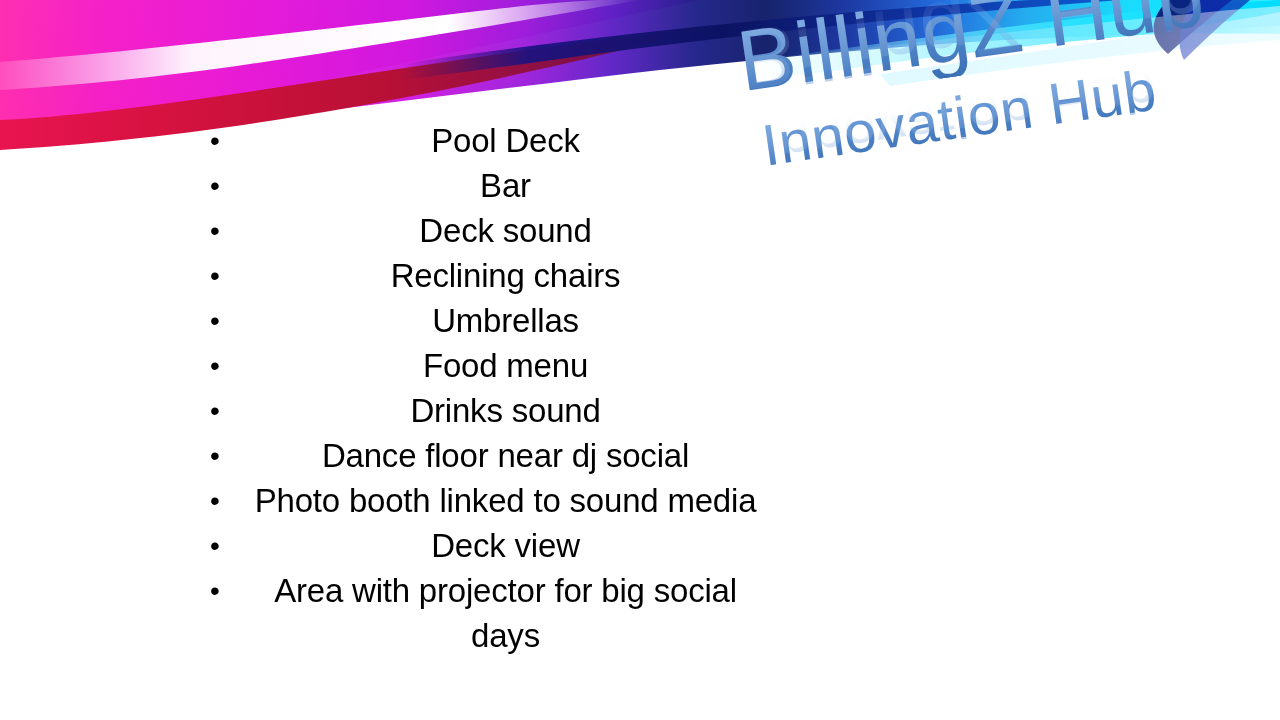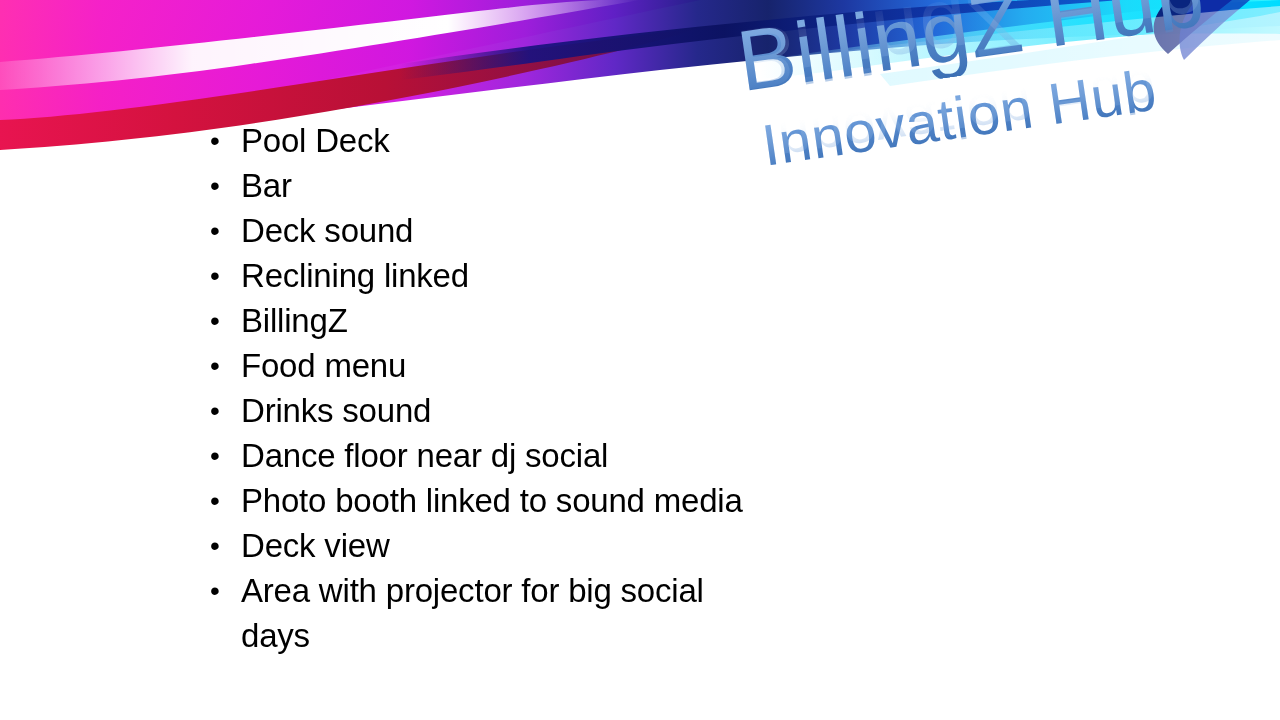--- a/index.html
+++ b/index.html
@@ -112,20 +112,21 @@
   .bullet-marker {
     flex: 0 0 auto;
     width: 31px;
     text-align: left;
     font-size: 28px;
     line-height: 45px;
   }
 
   .bullet-label {
     flex: 1 1 auto;
+    text-align: center;
   }
 </style>
 </head>
 <body>
 
 <div id="slide">
 
   <svg id="wave-band" viewBox="0 0 1280 200" preserveAspectRatio="none" aria-hidden="true">
     <defs>
 
@@ -233,26 +234,26 @@
       <span class="bullet-label">Bar</span>
     </div>
 
     <div class="bullet-row">
       <span class="bullet-marker">•</span>
       <span class="bullet-label">Deck sound</span>
     </div>
 
     <div class="bullet-row">
       <span class="bullet-marker">•</span>
-      <span class="bullet-label">Reclining linked</span>
-    </div>
-
-    <div class="bullet-row">
-      <span class="bullet-marker">•</span>
-      <span class="bullet-label">BillingZ</span>
+      <span class="bullet-label">Reclining chairs</span>
+    </div>
+
+    <div class="bullet-row">
+      <span class="bullet-marker">•</span>
+      <span class="bullet-label">Umbrellas</span>
     </div>
 
     <div class="bullet-row">
       <span class="bullet-marker">•</span>
       <span class="bullet-label">Food menu</span>
     </div>
 
     <div class="bullet-row">
       <span class="bullet-marker">•</span>
       <span class="bullet-label">Drinks sound</span>

